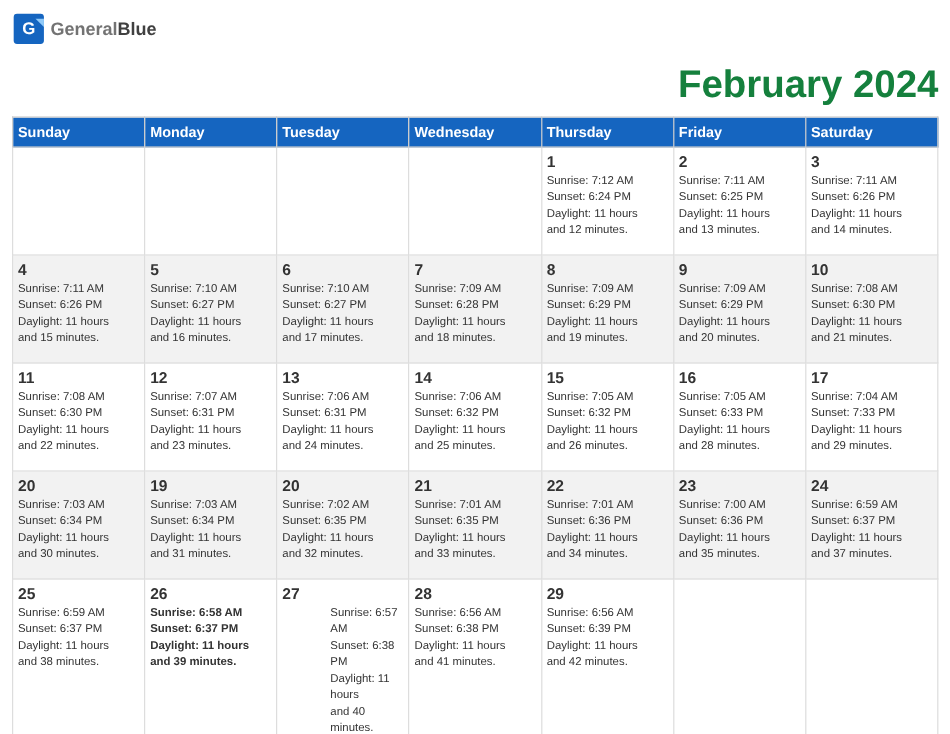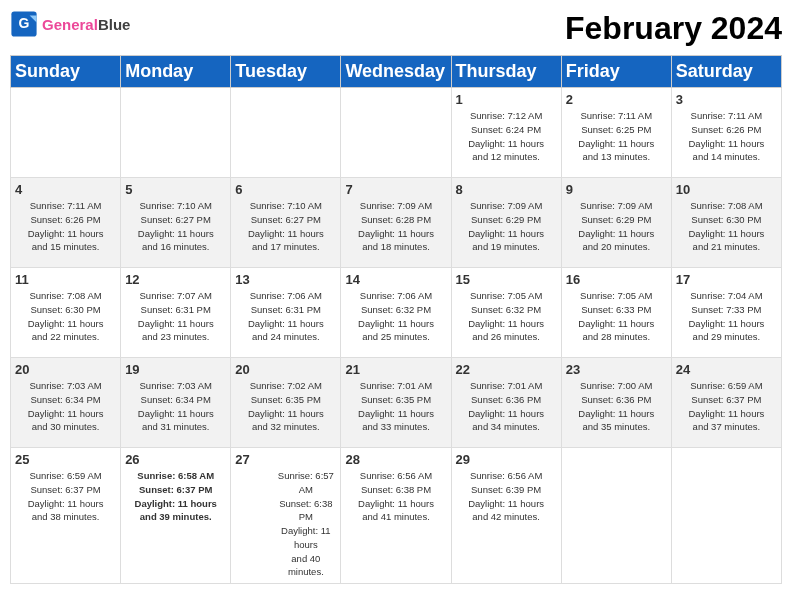--- a/index.html
+++ b/index.html
@@ -24,35 +24,36 @@
     .logo-icon {
       width: 28px;
       height: 28px;
     }
     .title-block {
       text-align: right;
     }
     .month-title {
       font-size: 32px;
       font-weight: bold;
-      color: #000000;
+      color: #15803d;
+      margin-top: 42px;
     }
     .subtitle {
       font-size: 14px;
       color: #555;
     }
     table {
       width: 100%;
       border-collapse: collapse;
       table-layout: fixed;
     }
     th {
       background-color: #1565C0;
       color: white;
-      font-size: 18px;
+      font-size: 12px;
       font-weight: bold;
       padding: 5px 4px;
       text-align: left;
       border: 1px solid #ccc;
     }
     td {
       vertical-align: top;
       border: 1px solid #ddd;
       padding: 4px 4px;
       font-size: 10px;
@@ -66,39 +67,38 @@
     .day-num {
       font-size: 13px;
       font-weight: bold;
       margin-bottom: 2px;
       display: block;
     }
     .day-info {
       font-size: 9.5px;
       line-height: 1.45;
       color: #333;
-      text-align: center;
     }
     tr:nth-child(odd) td { background-color: #fff; }
     tr:nth-child(even) td { background-color: #f2f2f2; }
     th:first-child, th:last-child { background-color: #1565C0; }
   </style>
 </head>
 <body>
 
 <div class="header">
   <div class="logo">
     <svg class="logo-icon" viewBox="0 0 40 40">
       <rect x="2" y="2" width="36" height="36" rx="4" fill="#1565C0"></rect>
       <text x="20" y="26" text-anchor="middle" fill="white" font-size="20" font-weight="bold" font-family="Arial">G</text>
       <polygon points="28,8 38,8 38,18" fill="#90CAF9"></polygon>
     </svg>
     <div>
       <div style="font-size:15px; font-weight:bold; color:#1565C0;">
-        <span style="color:#ec4899;">General</span><span style="color:#404040;">Blue</span>
+        <span style="color:#737373;">General</span><span style="color:#404040;">Blue</span>
       </div>
     </div>
   </div>
   <div class="title-block">
     <div class="month-title">February 2024</div>
   </div>
 </div>
 
 <table>
   <thead>

